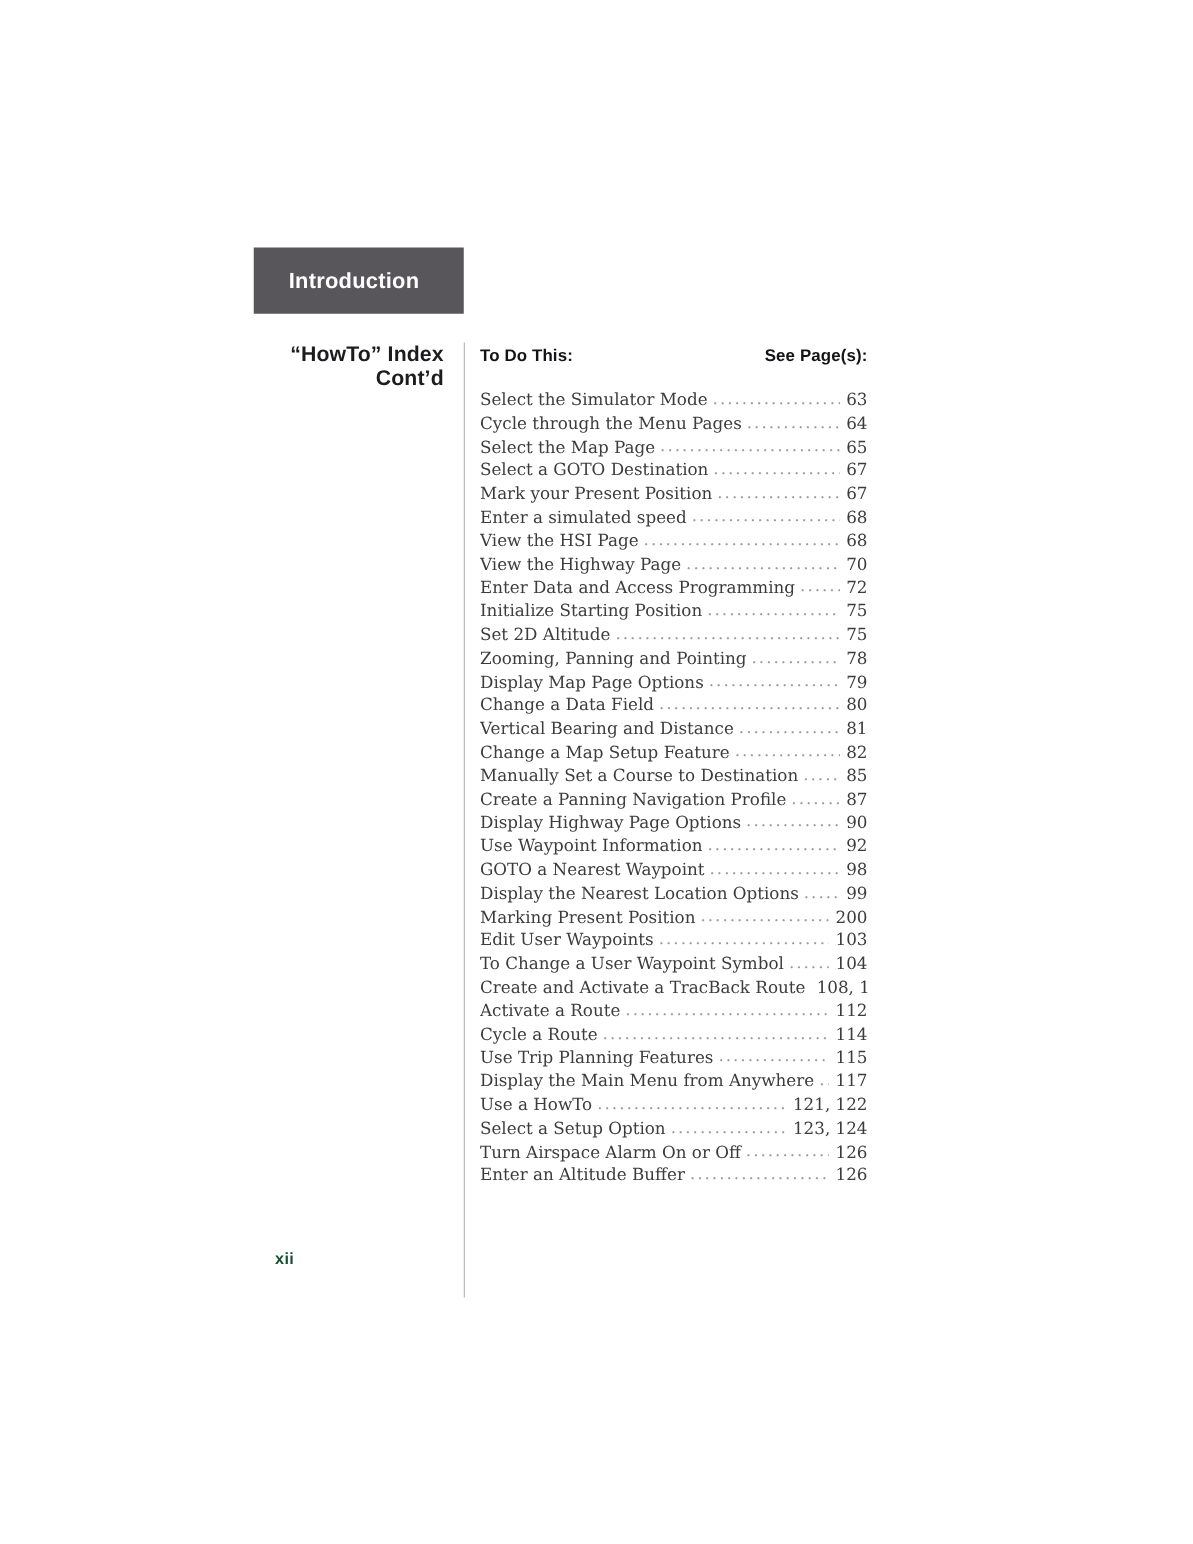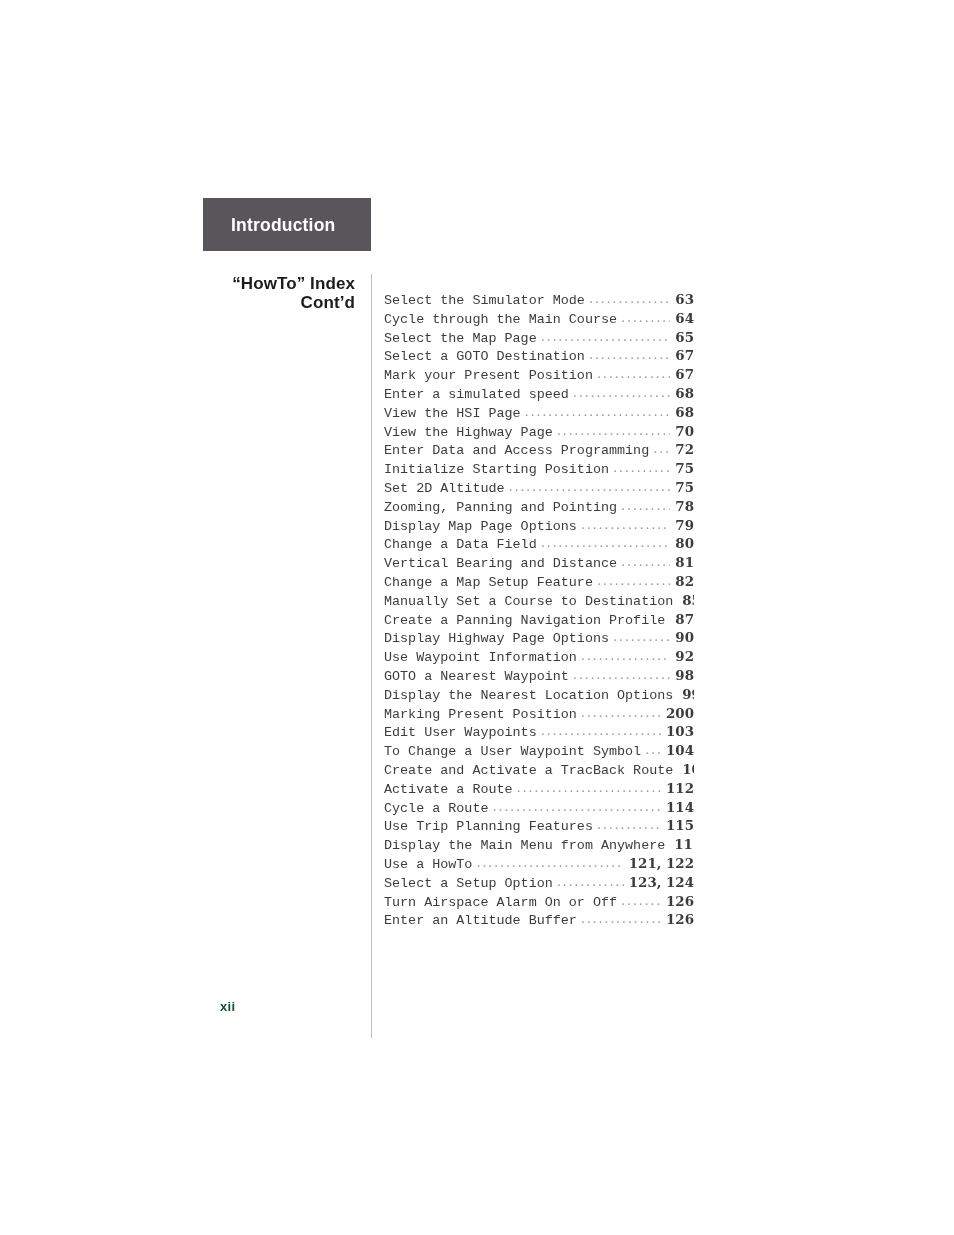--- a/index.html
+++ b/index.html
@@ -122,64 +122,66 @@
     align-items: baseline;
     height: 18.8px;
     color: #3c3c3e;
     font-size: 13.4px;
     white-space: nowrap;
     overflow: hidden;
   }
   .entry .entry-title {
     flex: 0 0 auto;
     padding-right: 4px;
-    font-family: Liberation Mono, monospace;
   }
   .entry .leader {
     flex: 1 1 auto;
     overflow: hidden;
     white-space: nowrap;
     color: #9a9a9d;
     font-size: 13.4px;
     letter-spacing: 1.6px;
     transform: translateY(-1px);
   }
   .entry .entry-pages {
     flex: 0 0 auto;
     padding-left: 5px;
     text-align: right;
     color: #3c3c3e;
-    font-weight: bold;
   }
 </style>
 </head>
 <body>
 
 <div class="page">
 
   <div class="chapter-bar">
     <span class="chapter-bar-label">Introduction</span>
   </div>
 
   <div class="side-title">
     <span>“HowTo” Index</span>
     <span class="line2">Cont’d</span>
   </div>
 
   <div class="vrule"></div>
 
   <div class="index-block">
+    <div class="col-heads">
+      <span class="head-left">To Do This:</span>
+      <span class="head-right">See Page(s):</span>
+    </div>
     <div class="entries">
         <div class="entry">
           <span class="entry-title">Select the Simulator Mode</span>
           <span class="leader">........................................................................................................................</span>
           <span class="entry-pages">63</span>
         </div>
         <div class="entry">
-          <span class="entry-title">Cycle through the Main Course</span>
+          <span class="entry-title">Cycle through the Menu Pages</span>
           <span class="leader">........................................................................................................................</span>
           <span class="entry-pages">64</span>
         </div>
         <div class="entry">
           <span class="entry-title">Select the Map Page</span>
           <span class="leader">........................................................................................................................</span>
           <span class="entry-pages">65</span>
         </div>
         <div class="entry">
           <span class="entry-title">Select a GOTO Destination</span>

